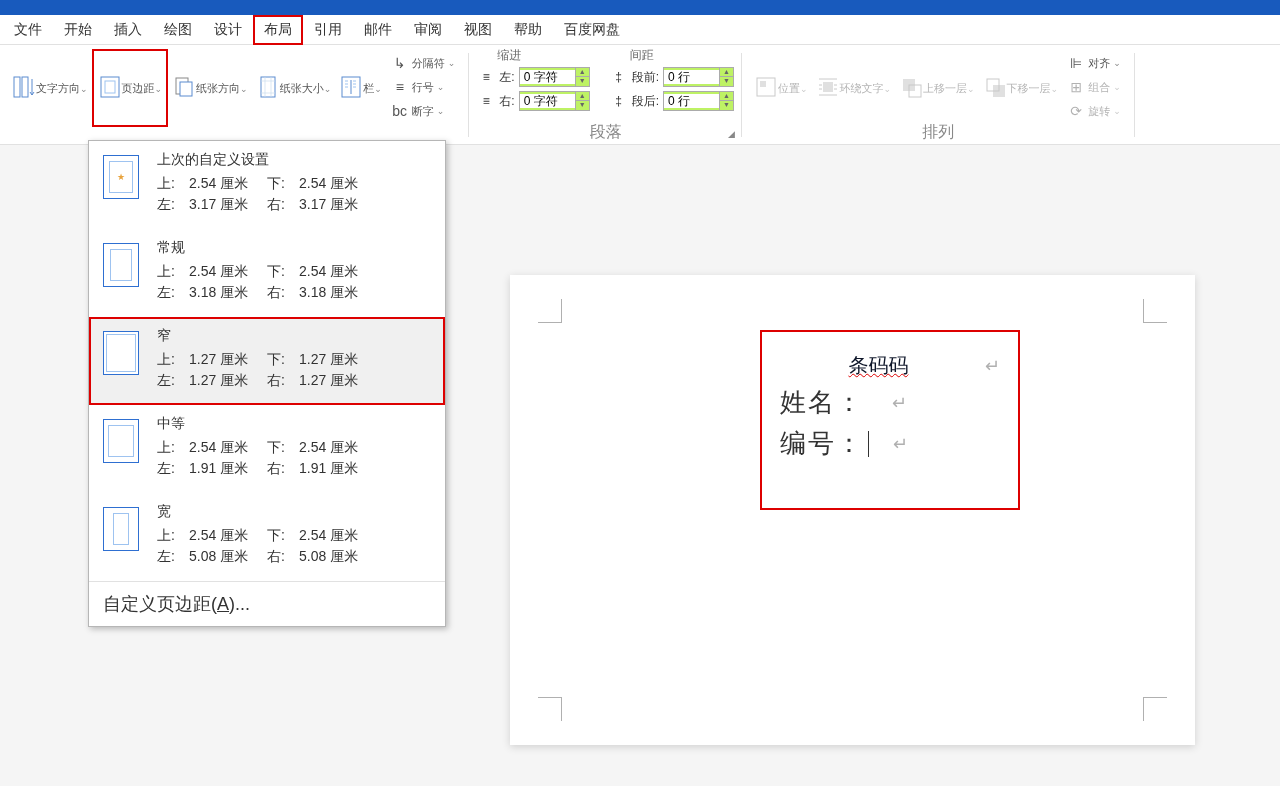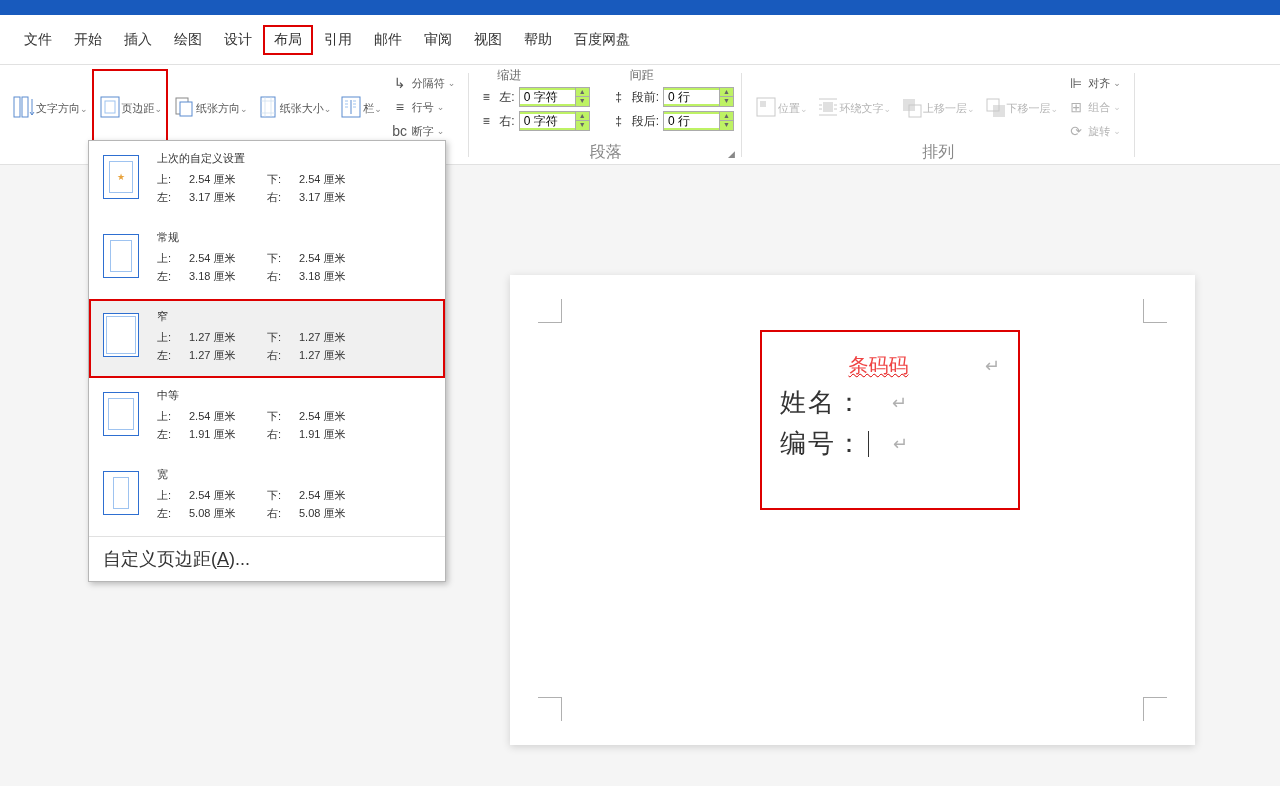--- a/index.html
+++ b/index.html
@@ -1,18 +1,18 @@
 <!DOCTYPE html>
 <html><head>
 <meta charset="utf-8">
 <style>
 *{box-sizing:border-box;margin:0;padding:0;font-family:"Microsoft YaHei","Segoe UI",sans-serif;}
 body{background:#f5f5f5;width:1280px;height:786px;overflow:hidden;font-size:13px;color:#333;}
 .titlebar{height:15px;background:#185abd;}
-.menubar{height:50px;background:#fff;display:flex;align-items:center;padding:0 13px;border-bottom:1px solid #e1e1e1;}
+.menubar{height:30px;background:#fff;display:flex;align-items:center;padding:0 3px;border-bottom:1px solid #e1e1e1;}
 .menu-item{padding:6px 11px;cursor:pointer;font-size:14px;color:#333;}
 .menu-item.active{border:2px solid #d00;background:#fff;padding:4px 9px;}
 .ribbon{height:100px;background:#fff;display:flex;border-bottom:1px solid #e1e1e1;}
 .rgroup{display:flex;align-items:flex-start;padding:4px 8px;position:relative;height:100px;}
 .rgroup:after{content:"";position:absolute;right:0;top:8px;bottom:8px;width:1px;background:#e1e1e1;}
 .rbtn{display:flex;flex-direction:row;align-items:center;justify-content:flex-end;padding:2px 4px;min-width:40px;cursor:pointer;font-size:11px;color:#555;height:78px;}
 .rbtn.small{flex-direction:row;height:24px;min-width:auto;padding:2px 6px;justify-content:flex-start;}
 .rbtn .ico{width:24px;height:24px;display:flex;align-items:center;justify-content:center;margin-bottom:3px;font-size:20px;}
 .rbtn.small .ico{width:16px;height:16px;margin:0 4px 0 0;font-size:14px;}
 .rbtn.disabled{opacity:.45;}
@@ -35,36 +35,36 @@
 .preset.hovered{background:#f0f0f0;}
 .preset.hlred{border:2px solid #d00;padding:8px 10px 10px 12px;}
 .pico{width:36px;height:44px;border:1.5px solid #2e6fd1;margin-right:18px;flex-shrink:0;position:relative;background:#fff;margin-top:4px;}
 .pico:before{content:"";position:absolute;border:1px solid #9ec3f0;}
 .pico.m-last:before{top:5px;left:5px;right:5px;bottom:5px;}
 .pico.m-norm:before{top:5px;left:6px;right:6px;bottom:5px;}
 .pico.m-narrow:before{top:2px;left:2px;right:2px;bottom:2px;}
 .pico.m-mid:before{top:5px;left:4px;right:4px;bottom:5px;}
 .pico.m-wide:before{top:5px;left:9px;right:9px;bottom:5px;}
 .pico .star{position:absolute;top:50%;left:50%;transform:translate(-50%,-50%);color:#e8a33d;font-size:9px;}
-.pinfo{flex:1;font-size:11px;color:#333;}
+.pinfo{flex:1;font-size:14px;color:#333;}
 .pinfo .ttl{font-weight:normal;margin-bottom:6px;}
 .pinfo .row{display:flex;margin-bottom:3px;}
 .pinfo .cell{width:32px;}
 .pinfo .val{width:78px;}
 .dd-footer{padding:10px 14px;border-top:1px solid #e1e1e1;font-size:18px;cursor:pointer;}
 .dd-footer .ul{text-decoration:underline;}
 .page-area{position:absolute;left:510px;top:275px;width:685px;height:470px;background:#fff;box-shadow:0 2px 8px rgba(0,0,0,.15);}
 .crn{position:absolute;width:24px;height:24px;}
 .crn.tl{top:24px;left:28px;border-left:1px solid #b0b0b0;border-top:1px solid #b0b0b0;transform:rotate(180deg);}
 .crn.tr{top:24px;right:28px;border-right:1px solid #b0b0b0;border-top:1px solid #b0b0b0;transform:rotate(180deg);}
 .crn.bl{bottom:24px;left:28px;border-left:1px solid #b0b0b0;border-bottom:1px solid #b0b0b0;transform:rotate(180deg);}
 .crn.br{bottom:24px;right:28px;border-right:1px solid #b0b0b0;border-bottom:1px solid #b0b0b0;transform:rotate(180deg);}
 .redbox{position:absolute;left:250px;top:55px;width:260px;height:180px;border:2px solid #d00;padding:14px 18px;}
 .redbox .ln{display:flex;align-items:center;margin:6px 0;}
-.redbox .t1{font-size:20px;color:#ef4444;text-align:center;width:100%;}
+.redbox .t1{font-size:20px;color:#0f172a;text-align:center;width:100%;}
 .redbox .t2{font-size:26px;color:#333;letter-spacing:2px;}
 .para{color:#b0b0b0;font-size:18px;margin-left:8px;}
 .wavy{text-decoration:underline wavy #d00;text-decoration-thickness:1px;}
 .cursor{display:inline-block;width:1px;height:26px;background:#333;margin-left:4px;vertical-align:middle;}
 .scroll::-webkit-scrollbar{width:10px;}
 .scroll::-webkit-scrollbar-track{background:#f0f0f0;}
 .scroll::-webkit-scrollbar-thumb{background:#c1c1c1;}
 svg{display:block;}
 .smallcol{display:flex;flex-direction:column;padding-top:2px;}
 </style>

